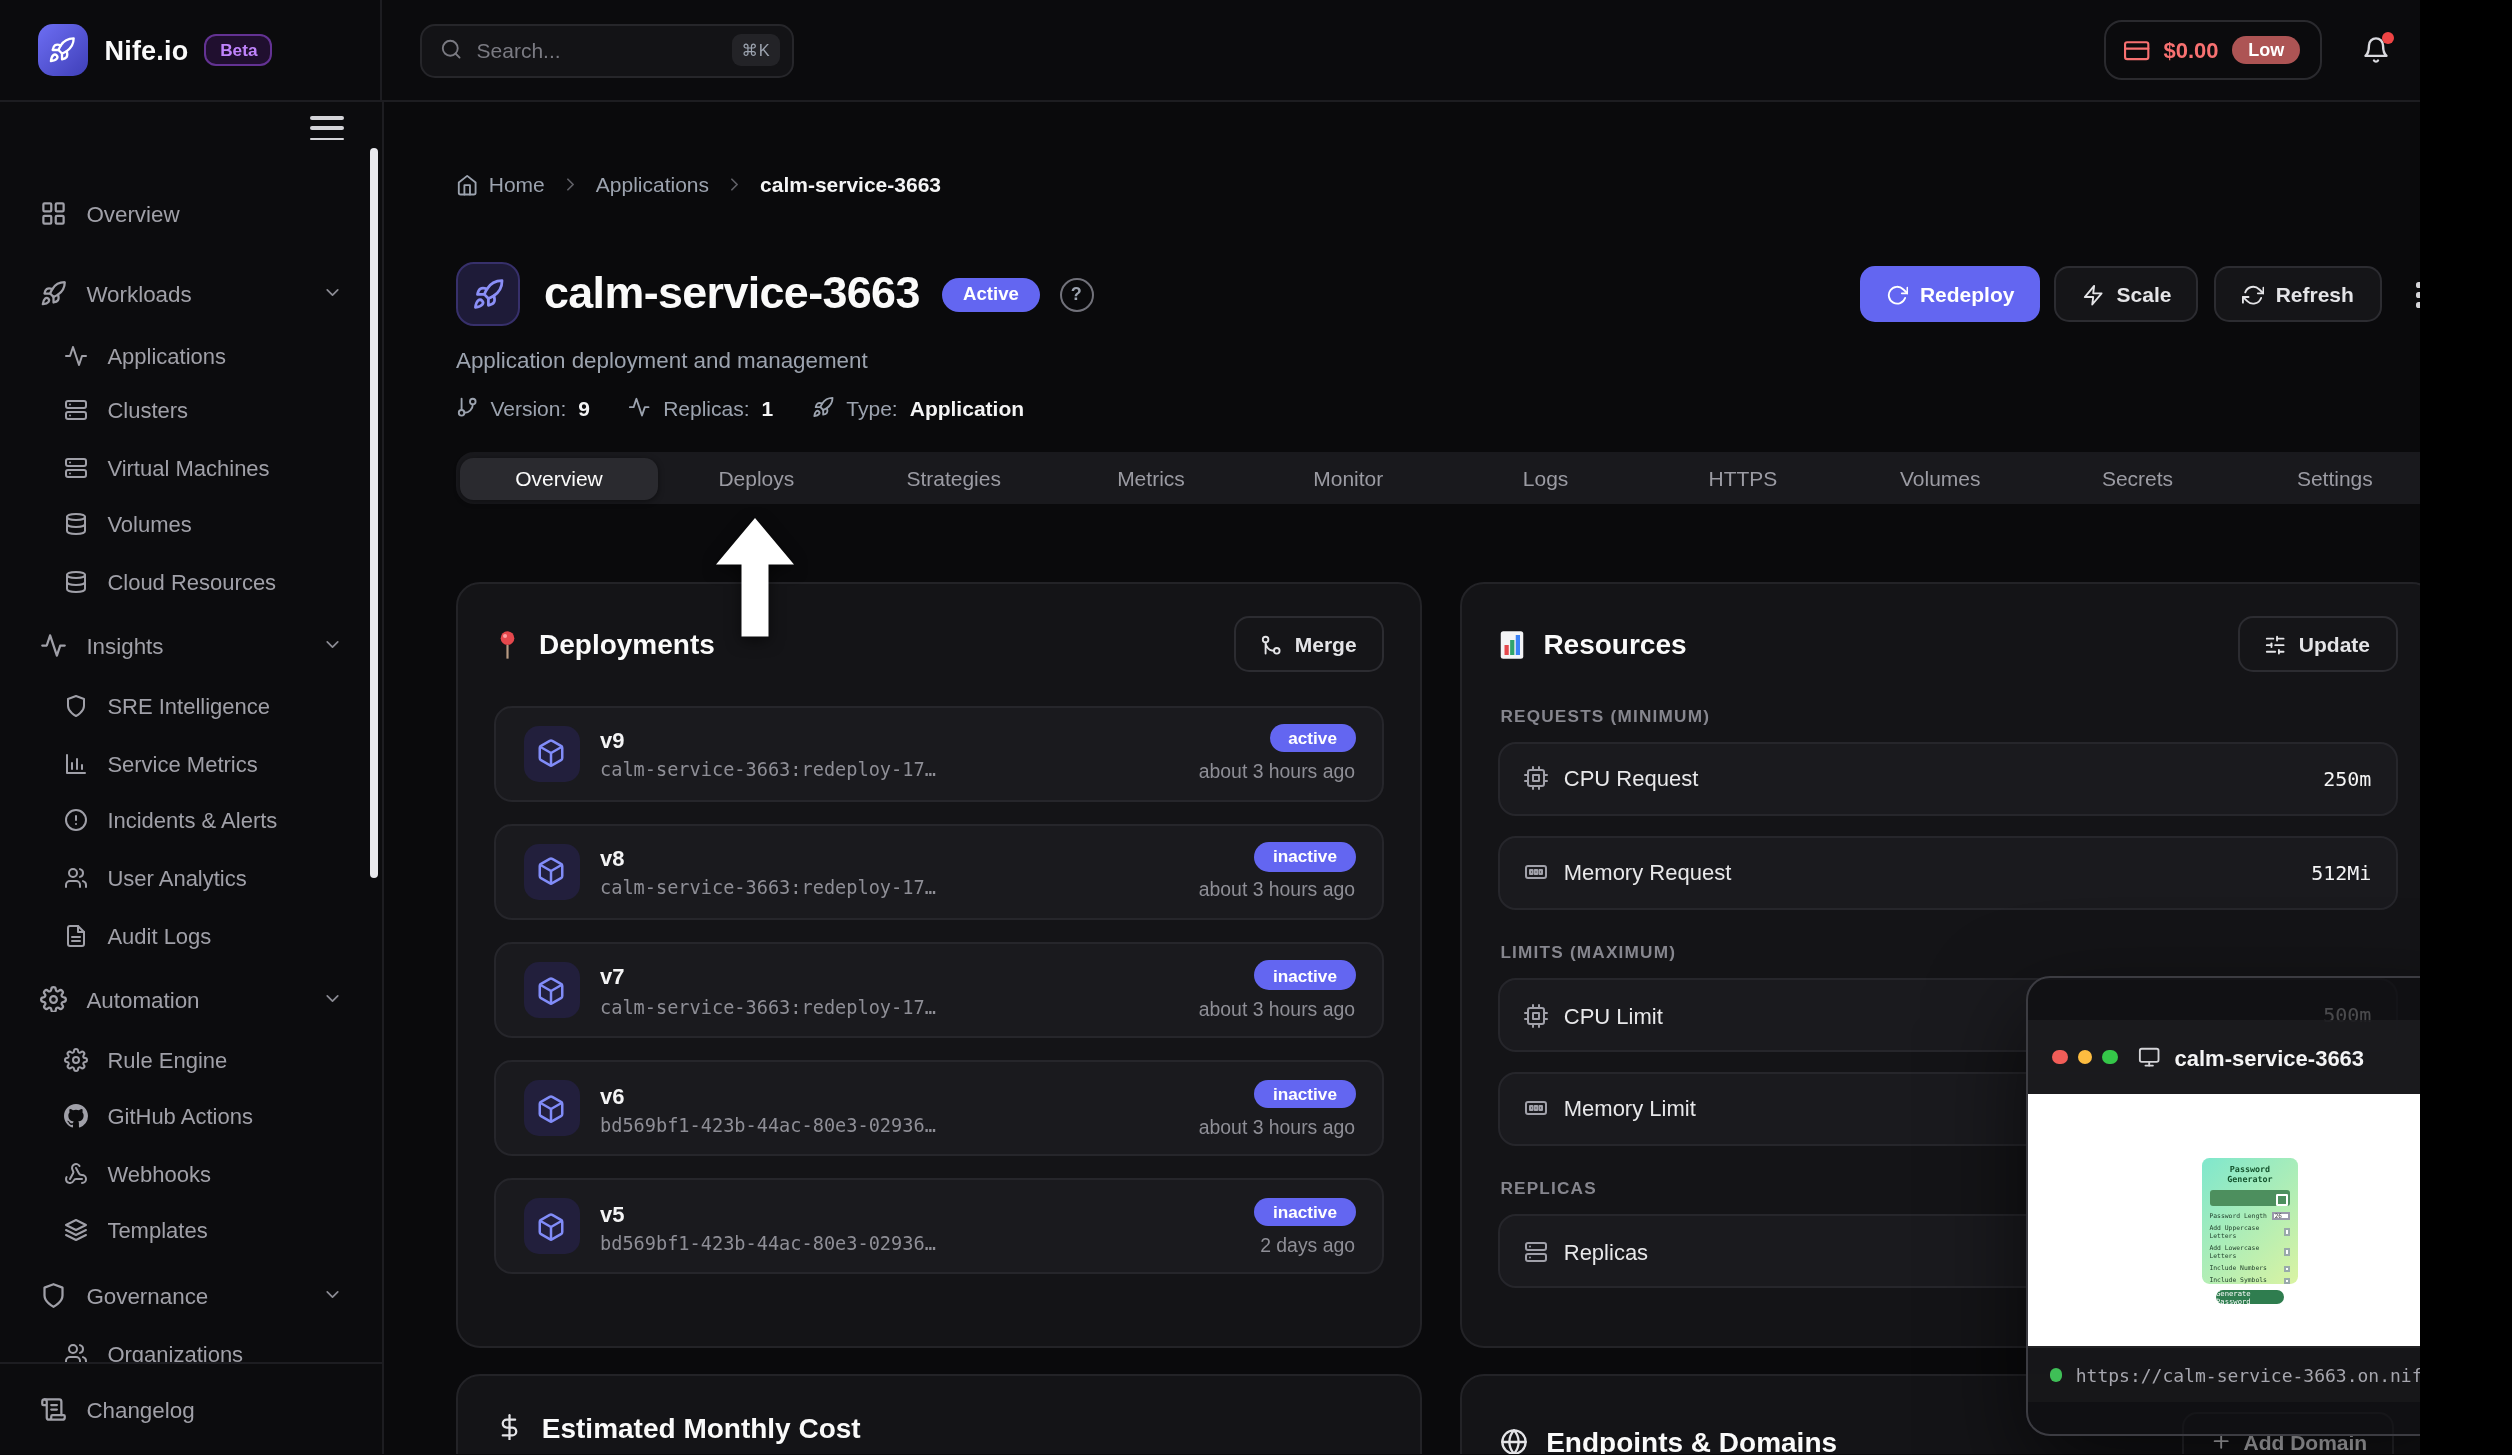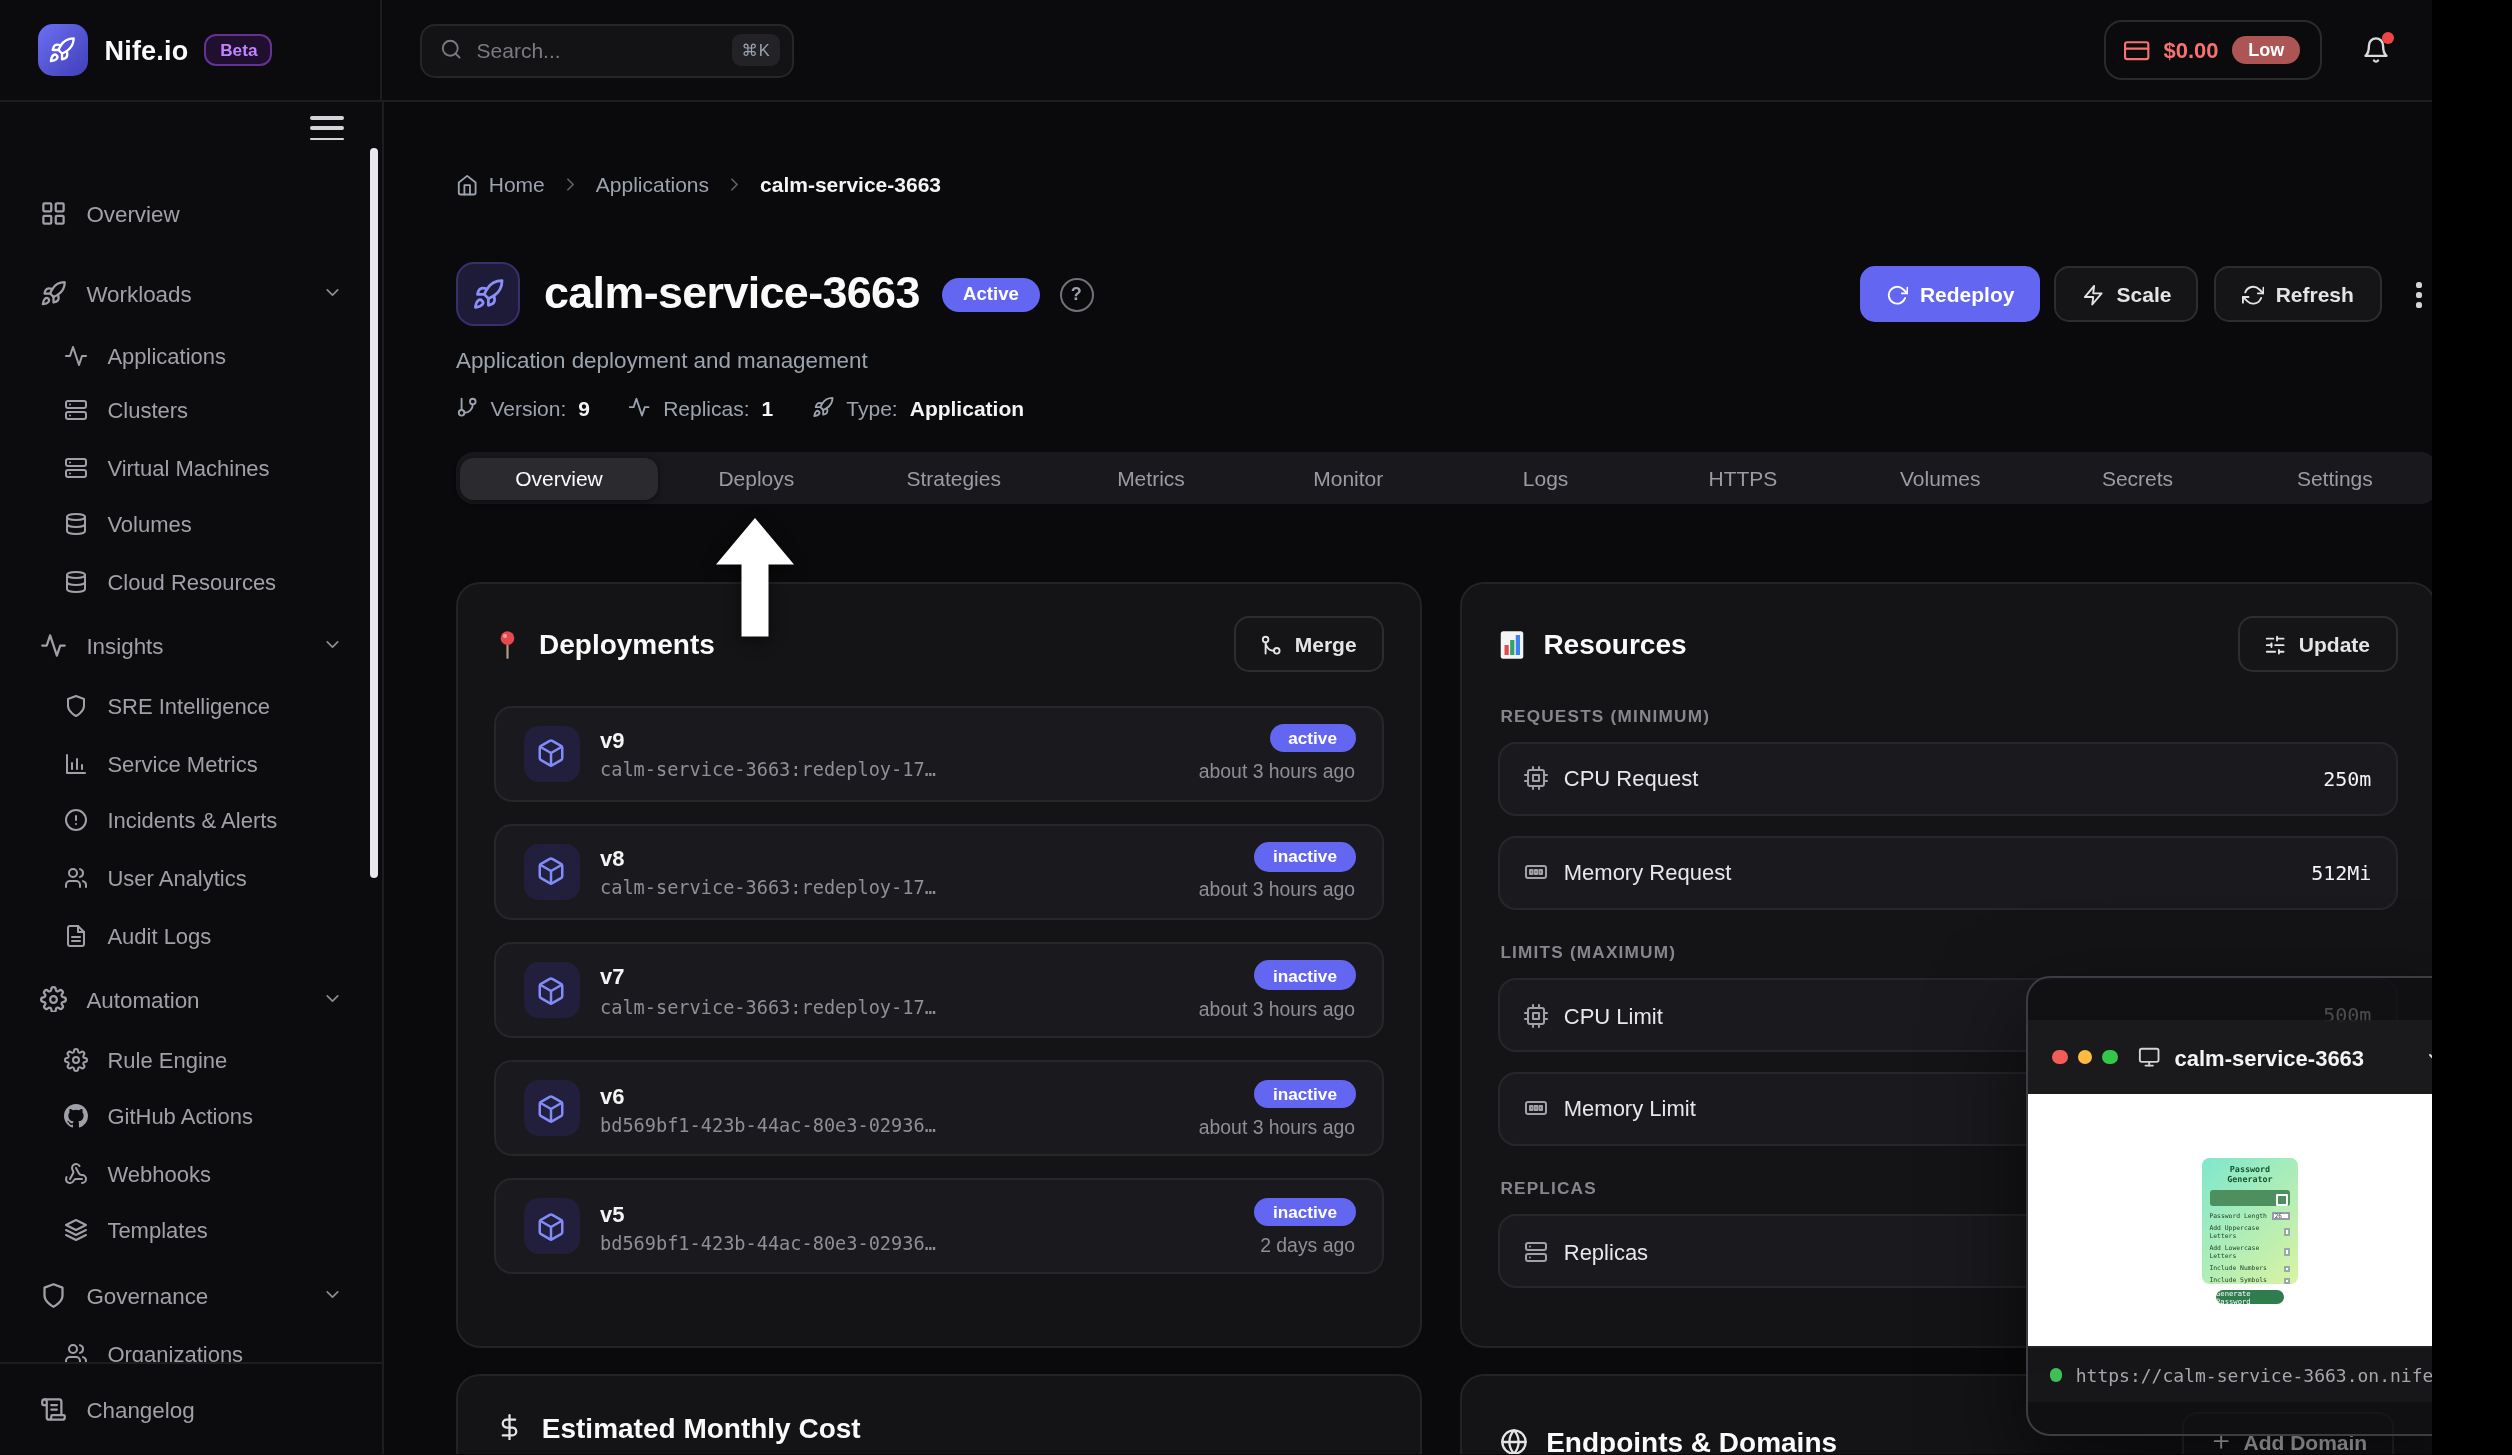--- a/index.html
+++ b/index.html
@@ -1,16 +1,16 @@
 <!DOCTYPE html>
 <html style="font-size:12px"><head>
 <meta charset="utf-8">
 <style>
   html,body{margin:0;padding:0;background:#000;}
-  #stage{width:2420px;height:1455px;overflow:hidden;position:relative;padding-left:12px;}
+  #stage{width:2420px;height:1455px;overflow:hidden;position:relative;}
   #app{width:1256px;height:728px;position:absolute;left:0;top:0;transform:scale(2);transform-origin:0 0;
        background:#0a0a0c;font-family:"Liberation Sans",sans-serif;color:#e4e4e7;overflow:hidden;}
   .ic{fill:none;stroke:currentColor;stroke-width:2;stroke-linecap:round;stroke-linejoin:round;display:block;}
   .mono{font-family:"DejaVu Sans Mono",monospace;}
 
   
   .topbar{position:absolute;left:0;top:0;width:1256px;height:50px;background:#0b0b0d;border-bottom:0.7px solid #1d1d21;display:flex;align-items:center;z-index:40;}
   .brand-zone{width:191px;height:100%;display:flex;align-items:center;gap:8.2px;padding-left:18.7px;box-sizing:border-box;border-right:0.7px solid #1d1d21;flex:0 0 auto;}
   .logo-box{width:25.4px;height:25.4px;border-radius:7.5px;background:linear-gradient(135deg,#6d6ef3,#3f3fb8);display:flex;align-items:center;justify-content:center;color:#fff;}
   .brand-name{font-size:13.5px;font-weight:bold;color:#fafafa;letter-spacing:0.1px;}

